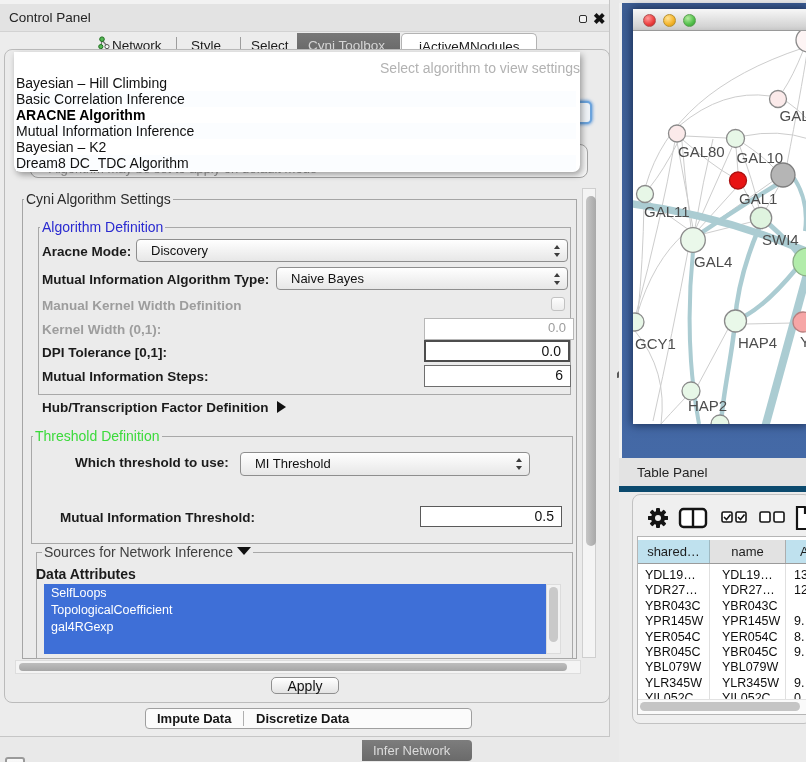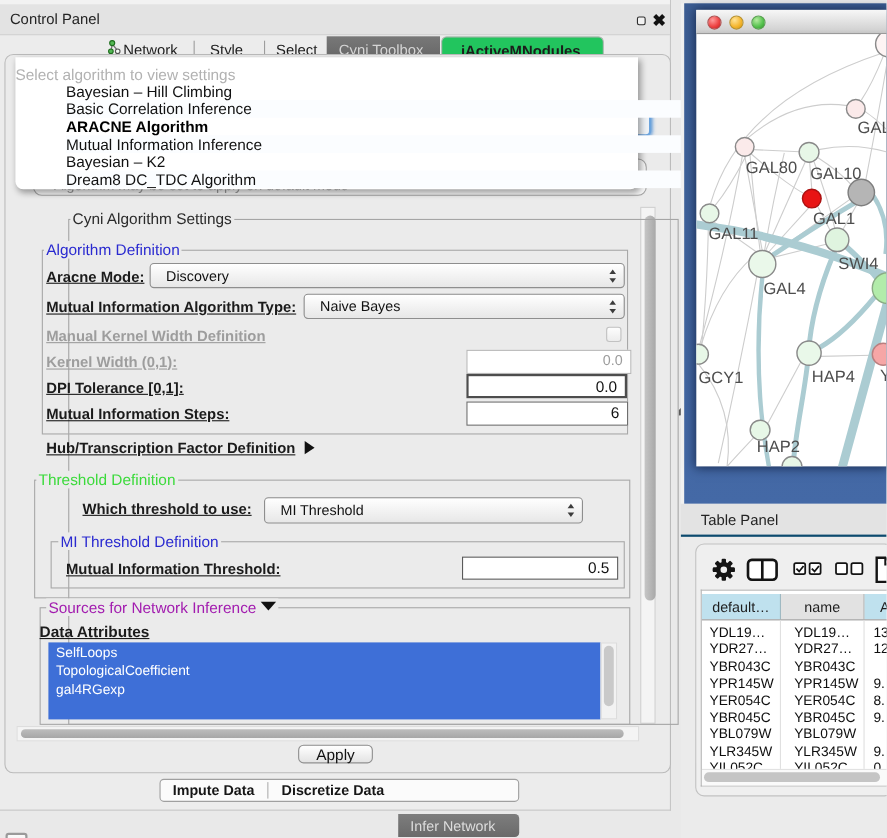--- a/index.html
+++ b/index.html
@@ -1,20 +1,20 @@
 <!DOCTYPE html>
 <html><head>
 <meta charset="utf-8">
 <style>
   html,body{margin:0;padding:0;}
   body{width:806px;height:762px;position:relative;overflow:hidden;
        background:#e9e9e9;font-family:"Liberation Sans",sans-serif;
        -webkit-font-smoothing:antialiased;}
   .abs{position:absolute;}
-  .lbl{font-size:13.5px;font-weight:bold;color:#1b1b1b;white-space:nowrap;text-decoration:underline;}
+  .lbl{font-size:13.5px;font-weight:bold;color:#1b1b1b;white-space:nowrap;}
   .dis{color:#9d9d9d;}
   .combo{position:absolute;border:1px solid #8e8e8e;border-radius:4px;
          background:linear-gradient(#ffffff,#f4f4f4 45%,#e7e7e7);
          font-size:13px;color:#111;}
   .combo .ct{position:absolute;left:14px;top:3px;}
   .spin{position:absolute;right:6px;top:50%;width:7px;height:12px;margin-top:-6px;}
   .spin:before{content:"";position:absolute;left:0;top:0;border:3.5px solid transparent;
        border-bottom:4.5px solid #3c3c3c;border-top:none;}
   .spin:after{content:"";position:absolute;left:0;bottom:0;border:3.5px solid transparent;
        border-top:4.5px solid #3c3c3c;border-bottom:none;}
@@ -49,38 +49,38 @@
     <div class="abs" style="left:112px;top:5px;">Network</div>
     <div class="abs" style="left:176px;top:4px;width:1px;height:13px;background:#9d9d9d;"></div>
     <div class="abs" style="left:191px;top:5px;">Style</div>
     <div class="abs" style="left:240px;top:4px;width:1px;height:13px;background:#9d9d9d;"></div>
     <div class="abs" style="left:251px;top:5px;">Select</div>
 
     <div class="abs" style="left:297px;top:0;width:103px;height:24px;background:linear-gradient(#787878,#646464);color:#d5d5d5;">
       <div class="abs" style="left:11px;top:5px;">Cyni Toolbox</div>
     </div>
 
-    <div class="abs" style="left:401px;top:0;width:148px;height:24px;background:#22c55e;border:1px solid #b3b3b3;border-bottom:none;border-radius:5px 5px 0 0;box-sizing:border-box;font-weight:bold;">
+    <div class="abs" style="left:401px;top:0;width:136px;height:24px;background:#ffffff;border:1px solid #b3b3b3;border-bottom:none;border-radius:5px 5px 0 0;box-sizing:border-box;">
       <div class="abs" style="left:17px;top:5px;">jActiveMNodules</div>
     </div>
   </div>
 
   <div class="abs" style="left:4px;top:49px;width:606px;height:654px;background:#ebebeb;border:1px solid #bbbbbb;border-radius:8px;box-sizing:border-box;"></div>
 
   <div class="abs" style="left:540px;top:101px;width:48px;height:19px;border:2px solid #6ba3dc;border-radius:5px;background:#eef2f6;box-shadow:0 0 3px 1px rgba(90,150,215,0.8);"></div>
 
   <div class="abs" style="left:30px;top:144px;width:558px;height:34px;border:1px solid #a3a3a3;border-radius:8px;background:#f6f6f6;box-sizing:border-box;overflow:hidden;">
     <div class="abs" style="left:18px;top:16px;font-size:13px;color:#9a9a9a;">Algorithm may be set to apply on default mode</div>
   </div>
 
   <div class="abs" style="left:582px;top:188px;width:14px;height:470px;background:#f4f4f4;border:1px solid #cfcfcf;box-sizing:border-box;">
     <div class="abs" style="left:3px;top:7px;width:10px;height:350px;background:linear-gradient(90deg,#c6c6c6,#a8a8a8);border-radius:6px;"></div>
   </div>
 
-  <div class="grp" style="left:22px;top:199px;width:553px;height:458px;border-color:#a5a5a5;margin-left:40px;">
+  <div class="grp" style="left:22px;top:199px;width:553px;height:458px;border-color:#a5a5a5;">
     <div class="grptitle" style="color:#2b2b2b;">Cyni Algorithm Settings</div>
   </div>
 
   <div class="grp" style="left:38px;top:227px;width:531px;height:166px;border-color:#a8a8a8;">
     <div class="grptitle" style="color:#2a2ad0;">Algorithm Definition</div>
   </div>
 
   <div class="lbl abs" style="left:42px;top:244px;">Aracne Mode:</div>
   <div class="combo" style="left:136px;top:239px;width:432px;height:23px;box-sizing:border-box;">
     <span class="ct">Discovery</span>
@@ -110,28 +110,25 @@
 
   <div class="grp" style="left:31px;top:436px;width:540px;height:106px;border-color:#a8a8a8;">
     <div class="grptitle" style="color:#3bda3b;">Threshold Definition</div>
   </div>
   <div class="lbl abs" style="left:75px;top:455px;">Which threshold to use:</div>
   <div class="combo" style="left:240px;top:452px;width:290px;height:24px;box-sizing:border-box;">
     <span class="ct">MI Threshold</span>
       <span class="spin"></span>
   </div>
 
-  <div class="grp" style="left:46px;top:492px;width:520px;height:41px;border-color:#a8a8a8;">
-    <div class="grptitle" style="color:#2a2ad0;left:6px;">MI Threshold Definition</div>
-  </div>
   <div class="lbl abs" style="left:60px;top:510px;">Mutual Information Threshold:</div>
   <div class="field" style="left:420px;top:506px;width:133px;height:18px;border:1.5px solid #5a5a5a;font-size:14px;padding:1px 7px 0 0;">0.5</div>
 
   <div class="grp" style="left:36px;top:552px;width:535px;height:105px;border-color:#a8a8a8;">
-    <div class="grptitle" style="color:#a21caf;left:5px;">Sources for Network Inference <span style="display:inline-block;width:0;height:0;border-top:8px solid #111;border-left:7px solid transparent;border-right:7px solid transparent;vertical-align:2px;"></span></div>
+    <div class="grptitle" style="color:#404040;left:5px;">Sources for Network Inference <span style="display:inline-block;width:0;height:0;border-top:8px solid #111;border-left:7px solid transparent;border-right:7px solid transparent;vertical-align:2px;"></span></div>
   </div>
   <div class="lbl abs" style="left:36px;top:566px;font-size:14px;">Data Attributes</div>
 
   <div class="abs" style="left:44px;top:584px;width:502px;height:70px;background:#3e6fd7;color:#fff;font-size:12.5px;overflow:hidden;">
     <div style="padding:2px 12px 0 7px;height:15.2px;">SelfLoops</div>
     <div style="padding:2px 0 0 7px;height:15.2px;">TopologicalCoefficient</div>
     <div style="padding:2px 0 0 7px;height:15.2px;">gal4RGexp</div>
   </div>
 
   <div class="abs" style="left:546px;top:584px;width:15px;height:70px;background:#f2f2f2;border:1px solid #dcdcdc;box-sizing:border-box;">
@@ -148,22 +145,22 @@
     <div class="abs" style="left:11px;top:2px;font-weight:bold;color:#161616;">Impute Data</div>
     <div class="abs" style="left:97px;top:2px;width:1px;height:15px;background:#b0b0b0;"></div>
     <div class="abs" style="left:110px;top:2px;font-weight:bold;color:#161616;">Discretize Data</div>
     <div class="abs" style="left:216px;top:-1px;width:110px;height:21px;background:linear-gradient(#7d7d7d,#6a6a6a);border-radius:0 4px 4px 0;color:#dcdcdc;margin-top:32px;">
       <div class="abs" style="left:11px;top:3px;">Infer Network</div>
     </div>
   </div>
 </div>
 
 <div class="abs" style="left:14px;top:52px;width:566px;height:120px;background:#ffffff;border-radius:0 0 7px 7px;box-shadow:2px 3px 6px rgba(0,0,0,0.35);font-size:14px;">
-  <div class="abs" style="left:0;top:8px;width:566px;text-align:left;color:#b2b2b2;">Select algorithm to view settings</div>
-  <div class="abs" style="left:2px;top:23px;width:560px;margin-left:44px;">
+  <div class="abs" style="left:0;top:8px;width:566px;text-align:right;color:#b2b2b2;">Select algorithm to view settings</div>
+  <div class="abs" style="left:2px;top:23px;width:560px;">
     <div style="height:16px;line-height:16px;padding:0;color:#111;">Bayesian – Hill Climbing</div>
     <div style="height:16px;line-height:16px;padding:0;color:#111;background:#fbfdff;">Basic Correlation Inference</div>
     <div style="height:16px;line-height:16px;padding:0;color:#000;font-weight:bold;">ARACNE Algorithm</div>
     <div style="height:16px;line-height:16px;padding:0;color:#111;background:#fbfdff;">Mutual Information Inference</div>
     <div style="height:16px;line-height:16px;padding:0;color:#111;">Bayesian – K2</div>
     <div style="height:16px;line-height:16px;padding:0;color:#111;background:#fbfdff;">Dream8 DC_TDC Algorithm</div>
   </div>
 </div>
 
 <svg class="abs" style="left:617px;top:371px;" width="6" height="7" viewBox="0 0 6 7">
@@ -252,21 +249,21 @@
       <text x="61" y="236">GAL4</text>
       <text x="2" y="317.5">GCY1</text>
       <text x="105" y="316.5">HAP4</text>
       <text x="167" y="315.5">Y</text>
       <text x="55" y="380">HAP2</text>
     </g>
   </svg>
   </div>
 </div>
 
-<div class="abs" style="left:619px;top:458px;width:187px;height:28px;background:#e3e3e3;border-bottom:2px solid #0c4a6e;">
+<div class="abs" style="left:619px;top:458px;width:187px;height:28px;background:#e3e3e3;border-bottom:6px solid #0c4a6e;">
   <div class="abs" style="left:18px;top:7px;font-size:13.5px;color:#242424;">Table Panel</div>
 </div>
 <div class="abs" style="left:632px;top:494px;width:180px;height:230px;background:#efefef;border:1px solid #c2c2c2;border-radius:8px;box-sizing:border-box;"></div>
 
 <svg class="abs" style="left:646px;top:505px;" width="160" height="26" viewBox="0 0 160 26">
 
   <g transform="translate(12,13)">
     <g fill="#141414">
       <rect x="-2" y="-10" width="4" height="20" rx="1"></rect>
       <rect x="-10" y="-2" width="20" height="4" rx="1"></rect>
@@ -292,21 +289,21 @@
     <rect x="114" y="7" width="10" height="10" rx="1.5"></rect>
     <rect x="128" y="7" width="10" height="10" rx="1.5"></rect>
   </g>
 
   <path d="M151 2 h8 l6 6 v16 h-14 z" fill="#fff" stroke="#141414" stroke-width="2.2"></path>
   <path d="M159 2 v6 h6" fill="none" stroke="#141414" stroke-width="2.2"></path>
 </svg>
 
 <div class="abs" style="left:637px;top:536px;width:169px;height:177px;background:#fff;border-left:1px solid #b5b5b5;border-top:1px solid #b5b5b5;border-bottom:1px solid #b5b5b5;overflow:hidden;font-size:13px;">
 
-  <div class="abs" style="left:0;top:3px;width:72px;height:23px;background:#bfe1ee;border-right:1px solid #9fb9c2;box-sizing:border-box;text-align:center;color:#1d1d1d;padding-top:4px;">default…</div>
+  <div class="abs" style="left:0;top:3px;width:72px;height:23px;background:#bfe1ee;border-right:1px solid #9fb9c2;box-sizing:border-box;text-align:center;color:#1d1d1d;padding-top:4px;">shared…</div>
   <div class="abs" style="left:72px;top:3px;width:76px;height:23px;background:#e2e2e2;border-right:1px solid #adadad;box-sizing:border-box;text-align:center;color:#1d1d1d;padding-top:4px;">name</div>
   <div class="abs" style="left:148px;top:3px;width:21px;height:23px;background:#bfe1ee;box-sizing:border-box;color:#1d1d1d;padding:4px 0 0 14px;">A</div>
   <div class="abs" style="left:0;top:26px;width:169px;height:1px;background:#9b9b9b;"></div>
 
   <div class="abs" style="left:0;top:31px;width:169px;height:131px;color:#0e0e0e;font-size:12.5px;line-height:15.4px;">
     <div style="height:15.4px;">
         <span style="position:absolute;left:7px;">YDL19…</span>
         <span style="position:absolute;left:84px;">YDL19…</span>
         <span style="position:absolute;left:156px;">13</span>
       </div>

